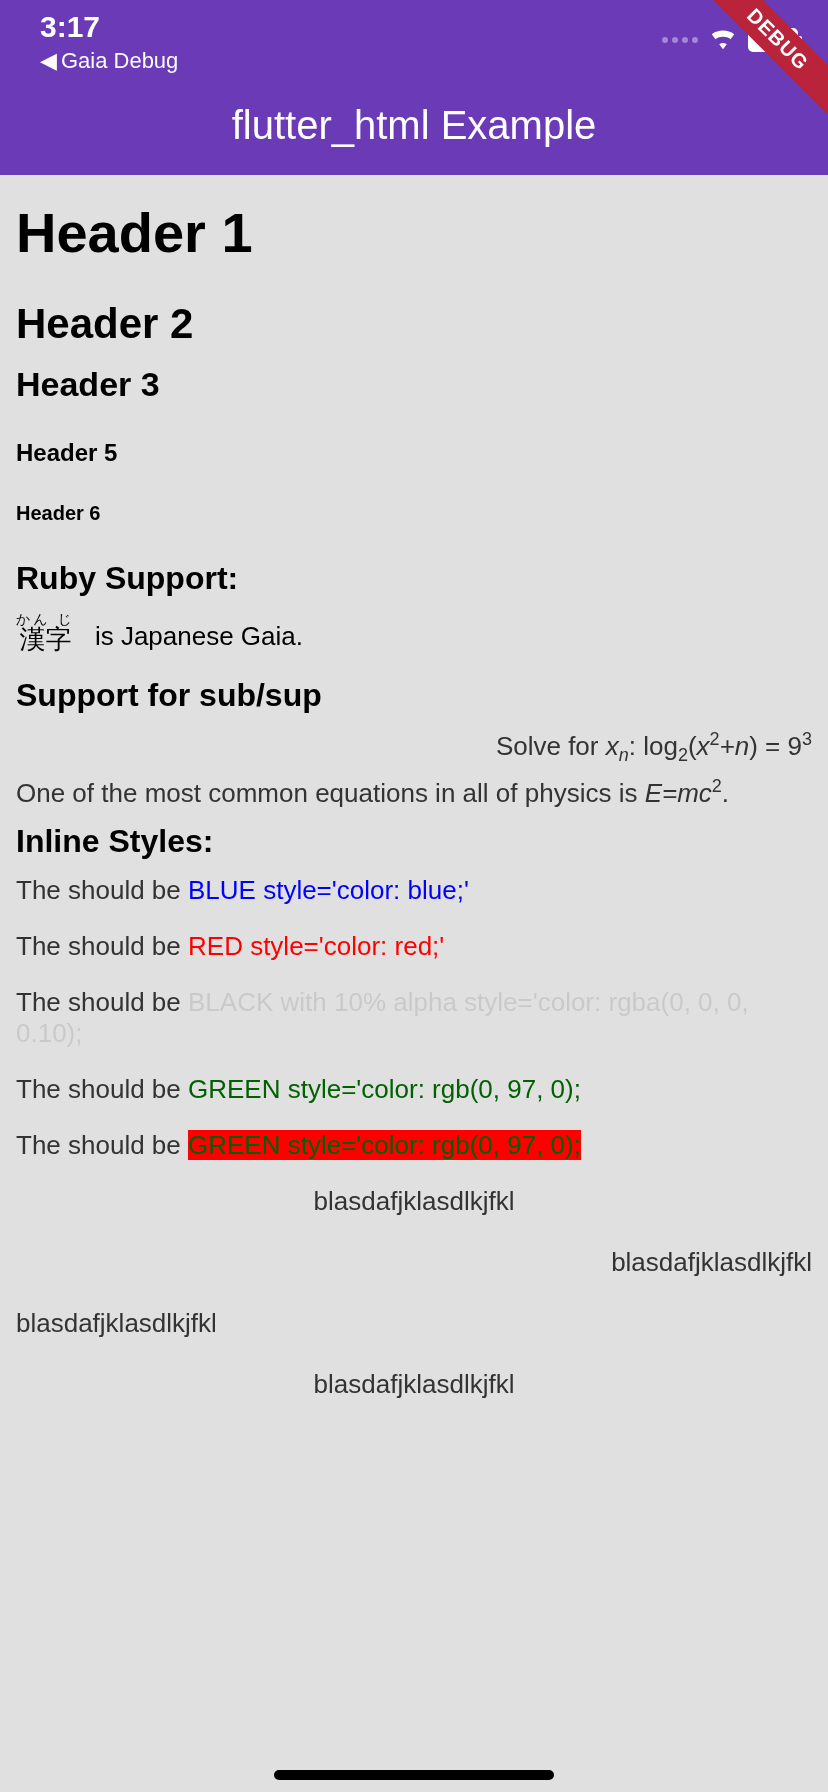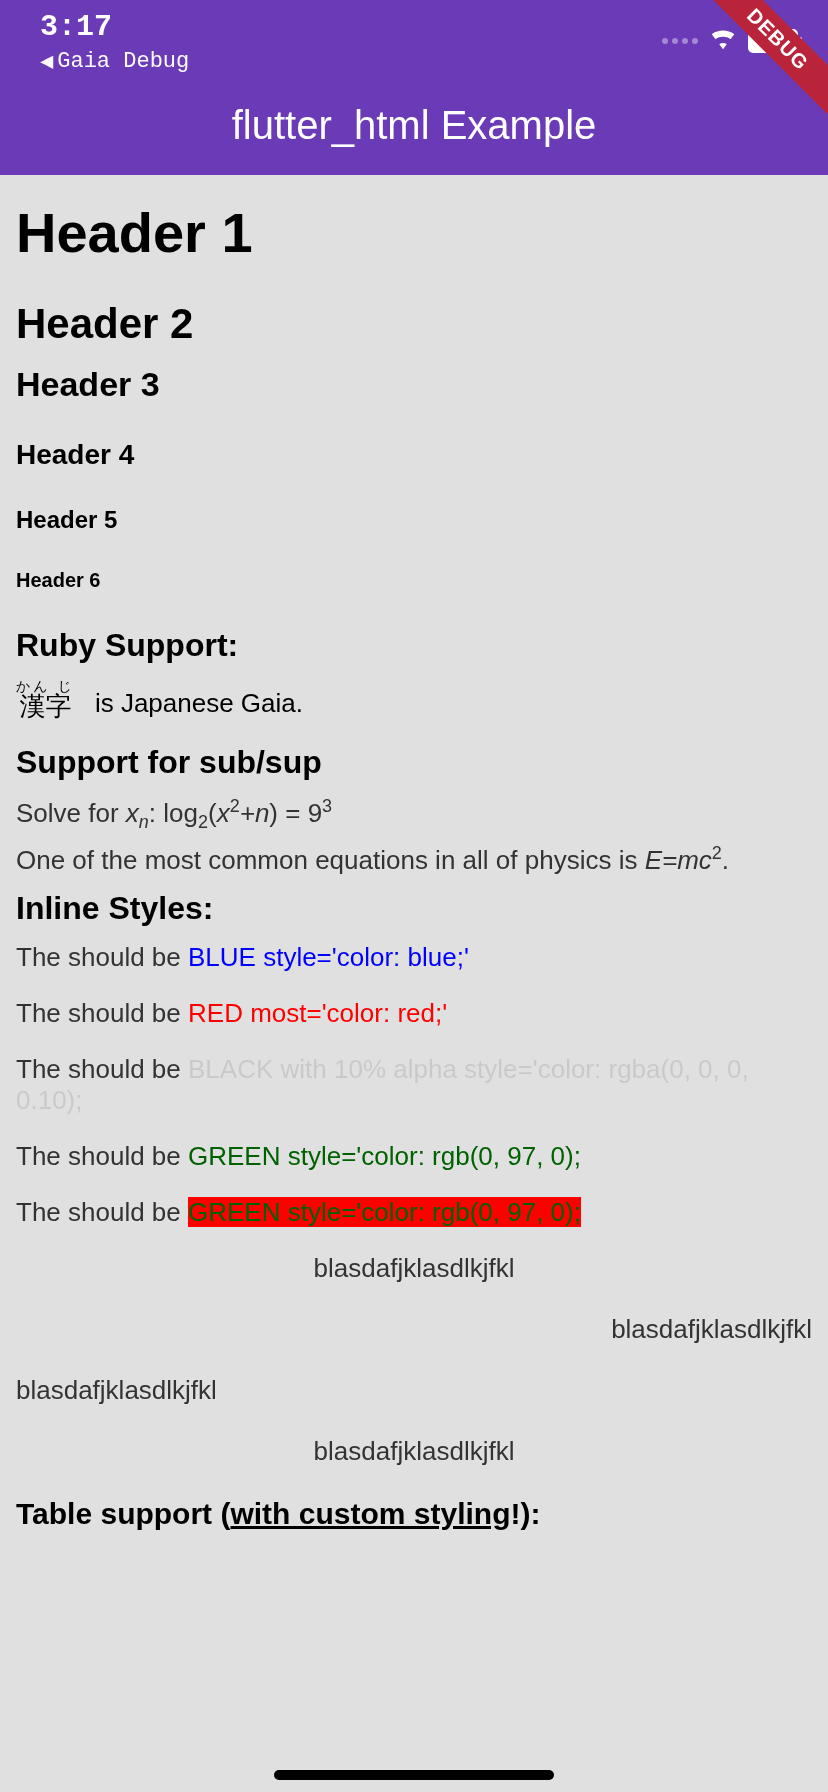--- a/index.html
+++ b/index.html
@@ -16,21 +16,20 @@
       position: relative;
     }
     .status-bar {
       background: #6A3AB7;
       height: 75px;
       display: flex;
       justify-content: space-between;
       align-items: flex-start;
       padding: 10px 30px 0 40px;
       color: white;
-      font-family: Liberation Mono, monospace;
     }
     .status-left {
       display: flex;
       flex-direction: column;
       gap: 4px;
     }
     .time {
       font-size: 30px;
       font-weight: 600;
     }
@@ -134,20 +133,21 @@
       line-height: 1;
     }
     .ruby-top {
       font-size: 14px;
       letter-spacing: 3px;
     }
     .math-line {
       font-size: 26px;
       margin-bottom: 8px;
       color: #333;
+      text-align: right;
     }
     .math-line2 {
       font-size: 26px;
       margin-bottom: 12px;
       color: #333;
       line-height: 1.35;
     }
     .italic { font-style: italic; }
     .sub { font-size: 18px; vertical-align: sub; }
     .sup { font-size: 18px; vertical-align: super; }
@@ -228,21 +228,20 @@
 <div class="debug-banner">DEBUG</div>
 
 <div class="app-bar">
   <div class="app-title">flutter_html Example</div>
 </div>
 
 <div class="content">
   <h1>Header 1</h1>
   <h2>Header 2</h2>
   <h3>Header 3</h3>
-  <h4>Header 4</h4>
   <h5>Header 5</h5>
   <h6>Header 6</h6>
 
   <div class="section-header">Ruby Support:</div>
   <div class="ruby-line">
     <span class="ruby-wrap">
       <span class="ruby-top">かん じ</span>
       <span>漢字</span>
     </span>
     <span> is Japanese Gaia.</span>
@@ -254,35 +253,32 @@
   </div>
   <div class="math-line2">
     <span>One of the most common equations in all of physics is </span><span class="italic">E=mc</span><span class="sup">2</span><span>.</span>
   </div>
 
   <div class="section-header">Inline Styles:</div>
   <div class="style-line">
     <span>The should be </span><span class="blue-text">BLUE style='color: blue;'</span>
   </div>
   <div class="style-line">
-    <span>The should be </span><span class="red-text">RED most='color: red;'</span>
+    <span>The should be </span><span class="red-text">RED style='color: red;'</span>
   </div>
   <div class="style-line">
     <span>The should be </span><span class="black10-text">BLACK with 10% alpha style='color: rgba(0, 0, 0, 0.10);</span>
   </div>
   <div class="style-line">
     <span>The should be </span><span class="green-text">GREEN style='color: rgb(0, 97, 0);</span>
   </div>
   <div class="style-line">
     <span>The should be </span><span class="red-bg">GREEN style='color: rgb(0, 97, 0);</span>
   </div>
 
   <div class="aligned-center">blasdafjklasdlkjfkl</div>
   <div class="aligned-right">blasdafjklasdlkjfkl</div>
   <div class="aligned-left">blasdafjklasdlkjfkl</div>
   <div class="aligned-center">blasdafjklasdlkjfkl</div>
 
-  <div class="table-header">
-    <span>Table support (</span><span class="underline-span">with custom styling</span><span>!):</span>
-  </div>
 </div>
 
 <div class="home-indicator"></div>
 
 </body></html>

